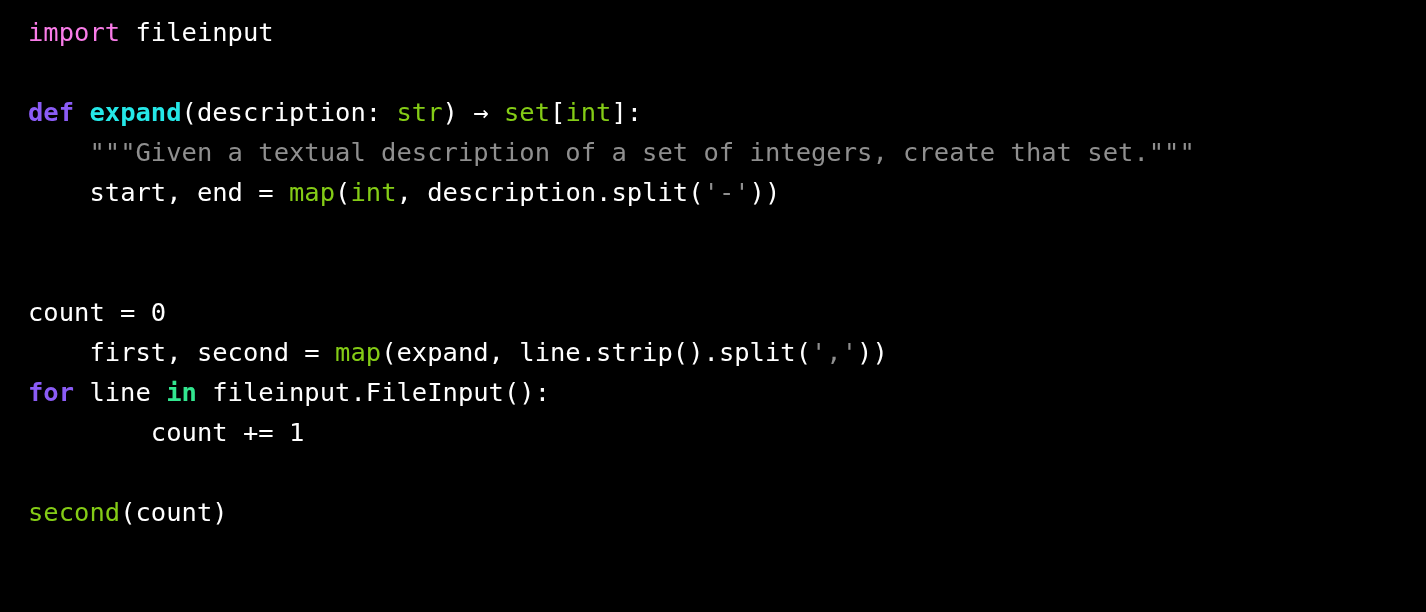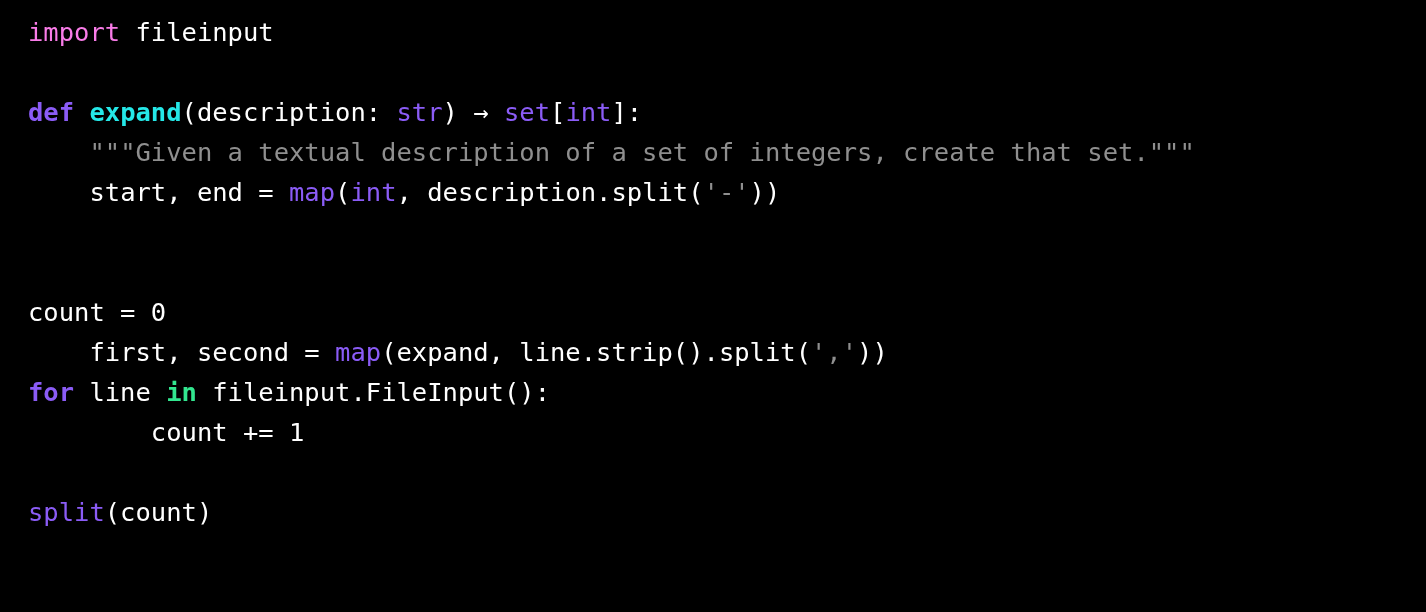--- a/index.html
+++ b/index.html
@@ -30,21 +30,21 @@
     padding-left: 16px;
     color: #ffffff;
     font-family: "DejaVu Sans Mono", "Liberation Mono", monospace;
   }
   .code-line.blank::after { content: "\00a0"; }
 
   
   .tok-kw-import   { color: #f97ce8; }
   .tok-kw-yellow   { color: #8b5cf6; font-weight: bold; }
   .tok-kw-green    { color: #32e68f; font-weight: bold; }
-  .tok-builtin     { color: #8b5cf6; }
+  .tok-builtin     { color: #84cc16; }
   .tok-func        { color: #25e8e8; font-weight: bold; }
   .tok-plain       { color: #ffffff; }
   .tok-string      { color: #8f8f8f; }
   .tok-doc         { color: #8f8f8f; }
   .tok-num         { color: #ffffff; }
 </style>
 </head>
 <body>
 
 <div id="code-listing" style="background: rgb(0, 0, 0); color: rgb(255, 255, 255);">
@@ -53,14 +53,14 @@
     <div class="code-line"><span class="tok-kw-yellow">def</span><span class="tok-plain"> </span><span class="tok-func">expand</span><span class="tok-plain">(description: </span><span class="tok-builtin">str</span><span class="tok-plain">) → </span><span class="tok-builtin">set</span><span class="tok-plain">[</span><span class="tok-builtin">int</span><span class="tok-plain">]:</span></div>
     <div class="code-line"><span>    </span><span class="tok-doc">"""Given a textual description of a set of integers, create that set."""</span></div>
     <div class="code-line"><span>    </span><span class="tok-plain">start, end = </span><span class="tok-builtin">map</span><span class="tok-plain">(</span><span class="tok-builtin">int</span><span class="tok-plain">, description.split(</span><span class="tok-string">'-'</span><span class="tok-plain">))</span></div>
     <div class="code-line blank"></div>
     <div class="code-line blank"></div>
     <div class="code-line"><span class="tok-plain">count = </span><span class="tok-num">0</span></div>
     <div class="code-line"><span>    </span><span class="tok-plain">first, second = </span><span class="tok-builtin">map</span><span class="tok-plain">(expand, line.strip().split(</span><span class="tok-string">','</span><span class="tok-plain">))</span></div>
     <div class="code-line"><span class="tok-kw-yellow">for</span><span class="tok-plain"> line </span><span class="tok-kw-green">in</span><span class="tok-plain"> fileinput.FileInput():</span></div>
     <div class="code-line"><span>        </span><span class="tok-plain">count += </span><span class="tok-num">1</span></div>
     <div class="code-line blank"></div>
-    <div class="code-line"><span class="tok-builtin">split</span><span class="tok-plain">(count)</span></div>
+    <div class="code-line"><span class="tok-builtin">second</span><span class="tok-plain">(count)</span></div>
   </div>
 
 </body></html>

